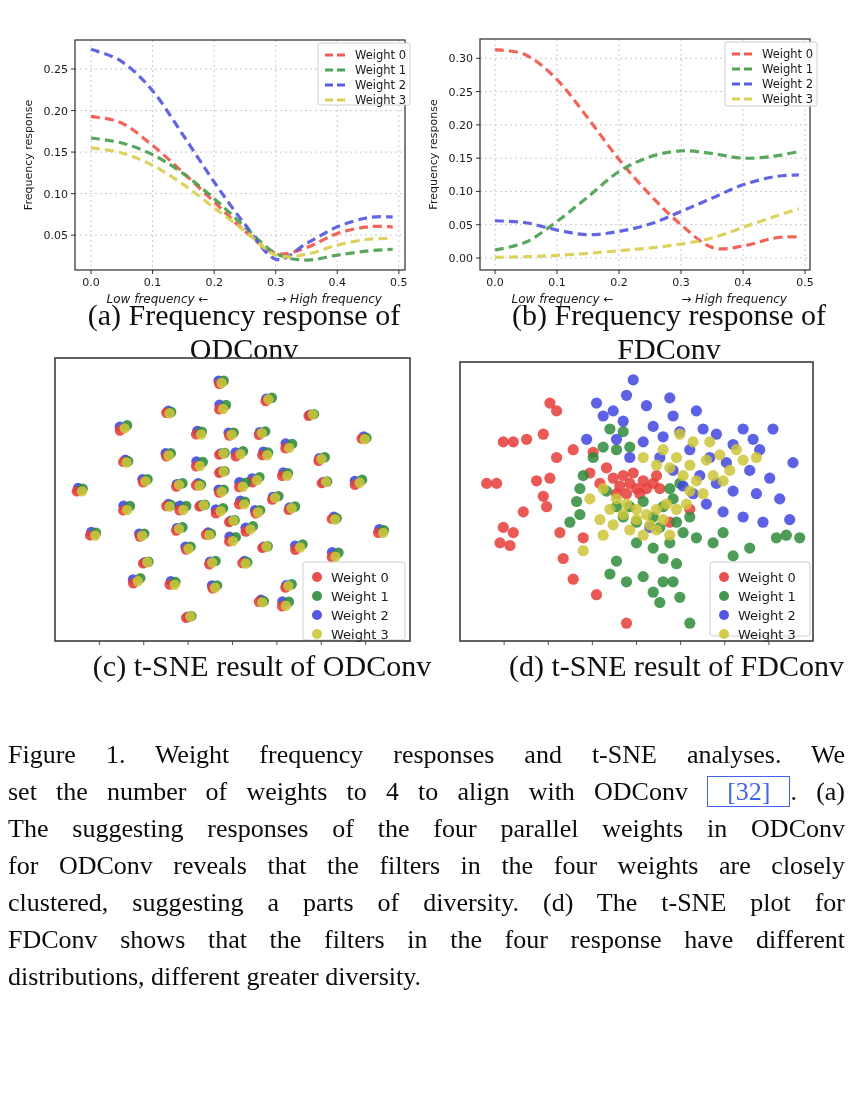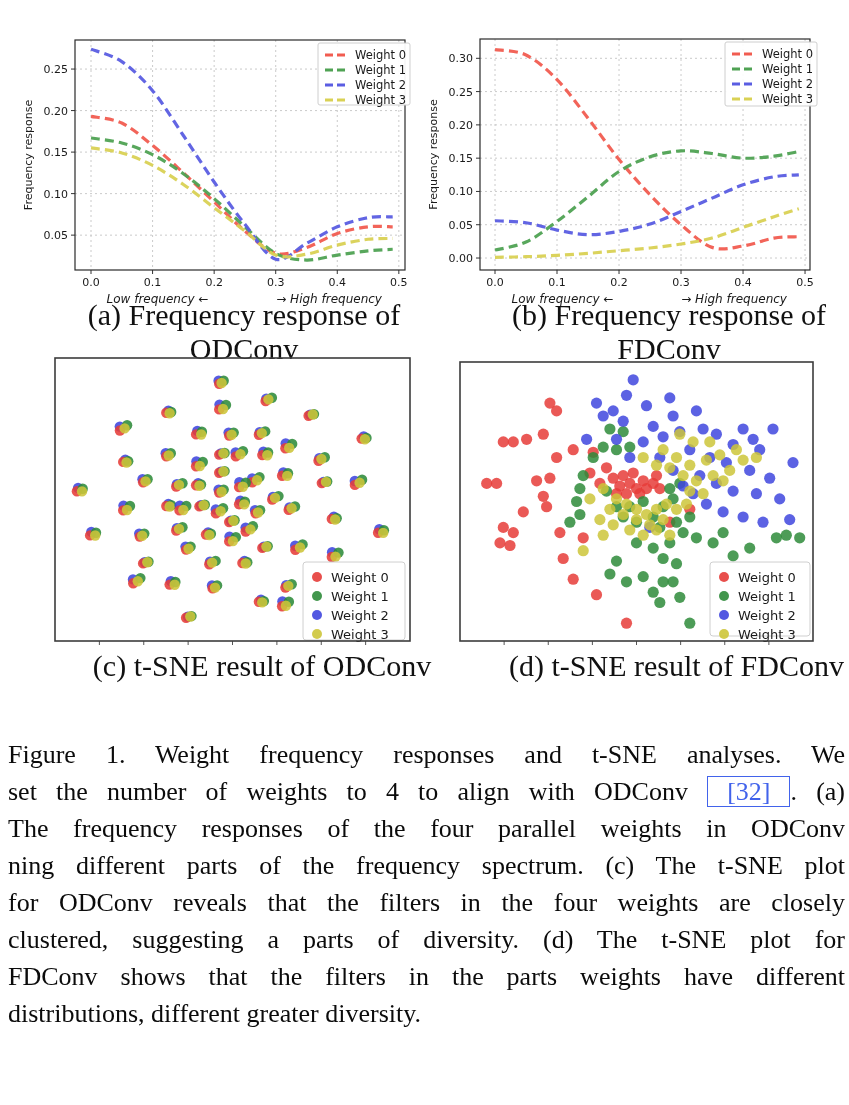--- a/index.html
+++ b/index.html
@@ -633,20 +633,19 @@
         <line x1="328.875" y1="291" x2="328.875" y2="295"></line>
       </g>
       <rect x="20" y="12" width="353" height="279" fill="none" stroke="#3c3c3c" stroke-width="1.6"></rect>
     </svg>
   <div class="subcap" id="cap-c">(c) t-SNE result of ODConv</div>
   <div class="subcap" id="cap-d">(d) t-SNE result of FDConv</div>
 
   <div class="figcaption">
     <div class="capline">Figure 1. Weight frequency responses and t-SNE analyses. We</div>
     <div class="capline"><span>set the number of weights to 4 to align with ODConv </span><a class="cite">[32]</a><span>. (a)</span></div>
-    <div class="capline">The frequency responses of the four parallel weights in ODConv</div>
-    <div class="capline">ning different parts of the frequency spectrum. (c) The t-SNE plot</div>
+    <div class="capline">The suggesting responses of the four parallel weights in ODConv</div>
     <div class="capline">for ODConv reveals that the filters in the four weights are closely</div>
     <div class="capline">clustered, suggesting a parts of diversity. (d) The t-SNE plot for</div>
-    <div class="capline">FDConv shows that the filters in the parts weights have different</div>
+    <div class="capline">FDConv shows that the filters in the four response have different</div>
     <div class="capline last">distributions, different greater diversity.</div>
   </div>
 </div>
 
 </body></html>

